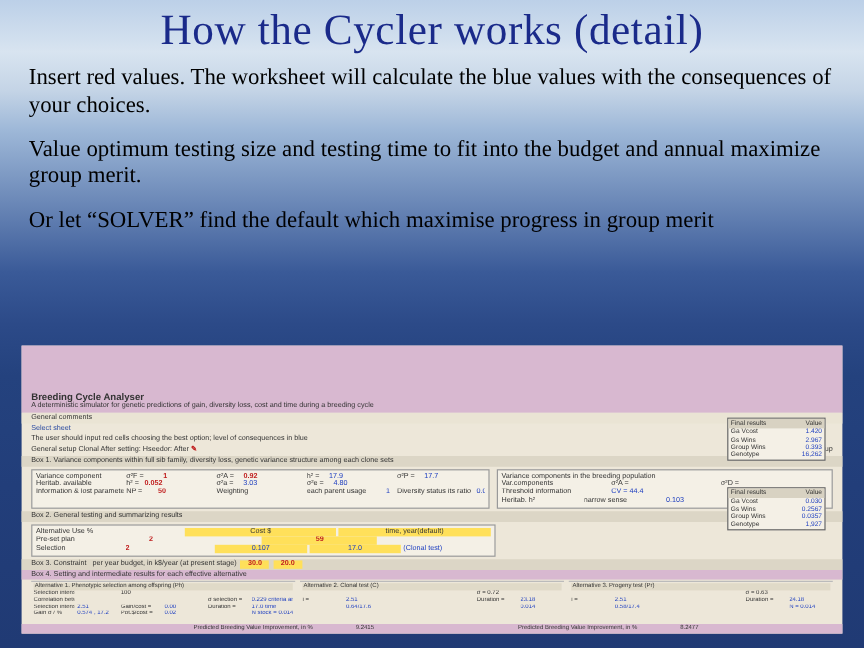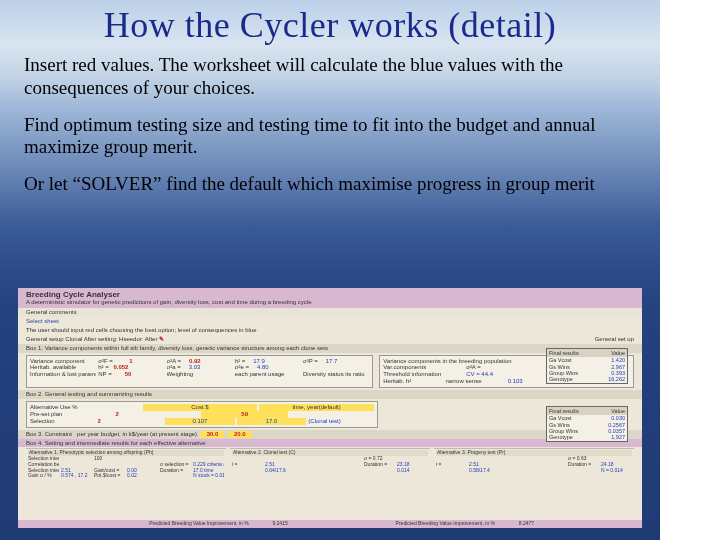--- a/index.html
+++ b/index.html
@@ -1,30 +1,30 @@
 <!DOCTYPE html>
 <html><head>
 <meta charset="utf-8">
 <style>
   html,body{margin:0;padding:0;width:720px;height:540px;overflow:hidden;font-family:"Times New Roman",serif;}
-  .slide{position:relative;width:660px;height:540px;
+  .slide{position:relative;width:720px;height:540px;
     background:linear-gradient(to bottom,
       #bcd0e8 0%, #d8e4f0 8%, #c4d4e6 14%, #9eb8d8 20%,
       #3a5a98 42%, #2c4a88 50%, #24427e 58%,
       #223e7a 75%, #203a74 100%);}
   .title{position:absolute;top:4px;left:0;width:100%;text-align:center;
     font-size:36px;color:#1a2a8a;font-weight:400;letter-spacing:0.5px;}
   .body{position:absolute;top:54px;left:24px;right:24px;color:#000;
     font-size:19px;line-height:1.2;}
   .body p{margin:0 0 14px 0;}
   .sheet{position:absolute;left:18px;right:18px;top:288px;bottom:12px;
     background:#ede7d9;font-family:Arial,sans-serif;font-size:6px;
     color:#333;line-height:1.15;}
   .hdr{background:#d8b8d0;padding:2px 8px;}
-  .hdr .t1{font-weight:bold;font-size:8px;}
+  .hdr .t1{font-weight:bold;font-size:8px;margin-top:36px;}
   .hdr .t2{font-size:6px;}
   .row{padding:1px 8px;}
   .gc{background:#eae4d4;padding:1px 8px;font-size:6px;}
   .sel{color:#2a4aa0;}
   .sec{background:#dcd6c6;padding:1px 8px;font-size:6px;}
   .box{display:flex;gap:6px;padding:2px 8px;}
   .panel{border:1px solid #999;background:#f4f0e6;padding:2px 3px;flex:1;}
   .panel.fam{flex:2.2;}
   .panel.var{flex:1.6;}
   .red{color:#c02020;font-weight:bold;}
@@ -49,21 +49,21 @@
     font-size:5px;padding:1px 8px;display:flex;gap:8px;}
   .footer span{flex:1;}
 </style>
 </head>
 <body>
 
 <div class="slide">
   <div class="title">How the Cycler works (detail)</div>
   <div class="body">
     <p>Insert red values. The worksheet will calculate the blue values with the consequences of your choices.</p>
-    <p>Find optimum testing size and testing time to fit into the budget and annual maximize group merit.</p>
+    <p>Value optimum testing size and testing time to fit into the budget and annual maximize group merit.</p>
     <p>Or let “SOLVER” find the default which maximise progress in group merit</p>
   </div>
 
   <div class="sheet">
     <div class="hdr">
       <div class="t1">Breeding Cycle Analyser</div>
       <div class="t2">A deterministic simulator for genetic predictions of gain, diversity loss, cost and time during a breeding cycle</div>
     </div>
     <div class="gc">General comments</div>
     <div class="row sel">Select sheet</div>

